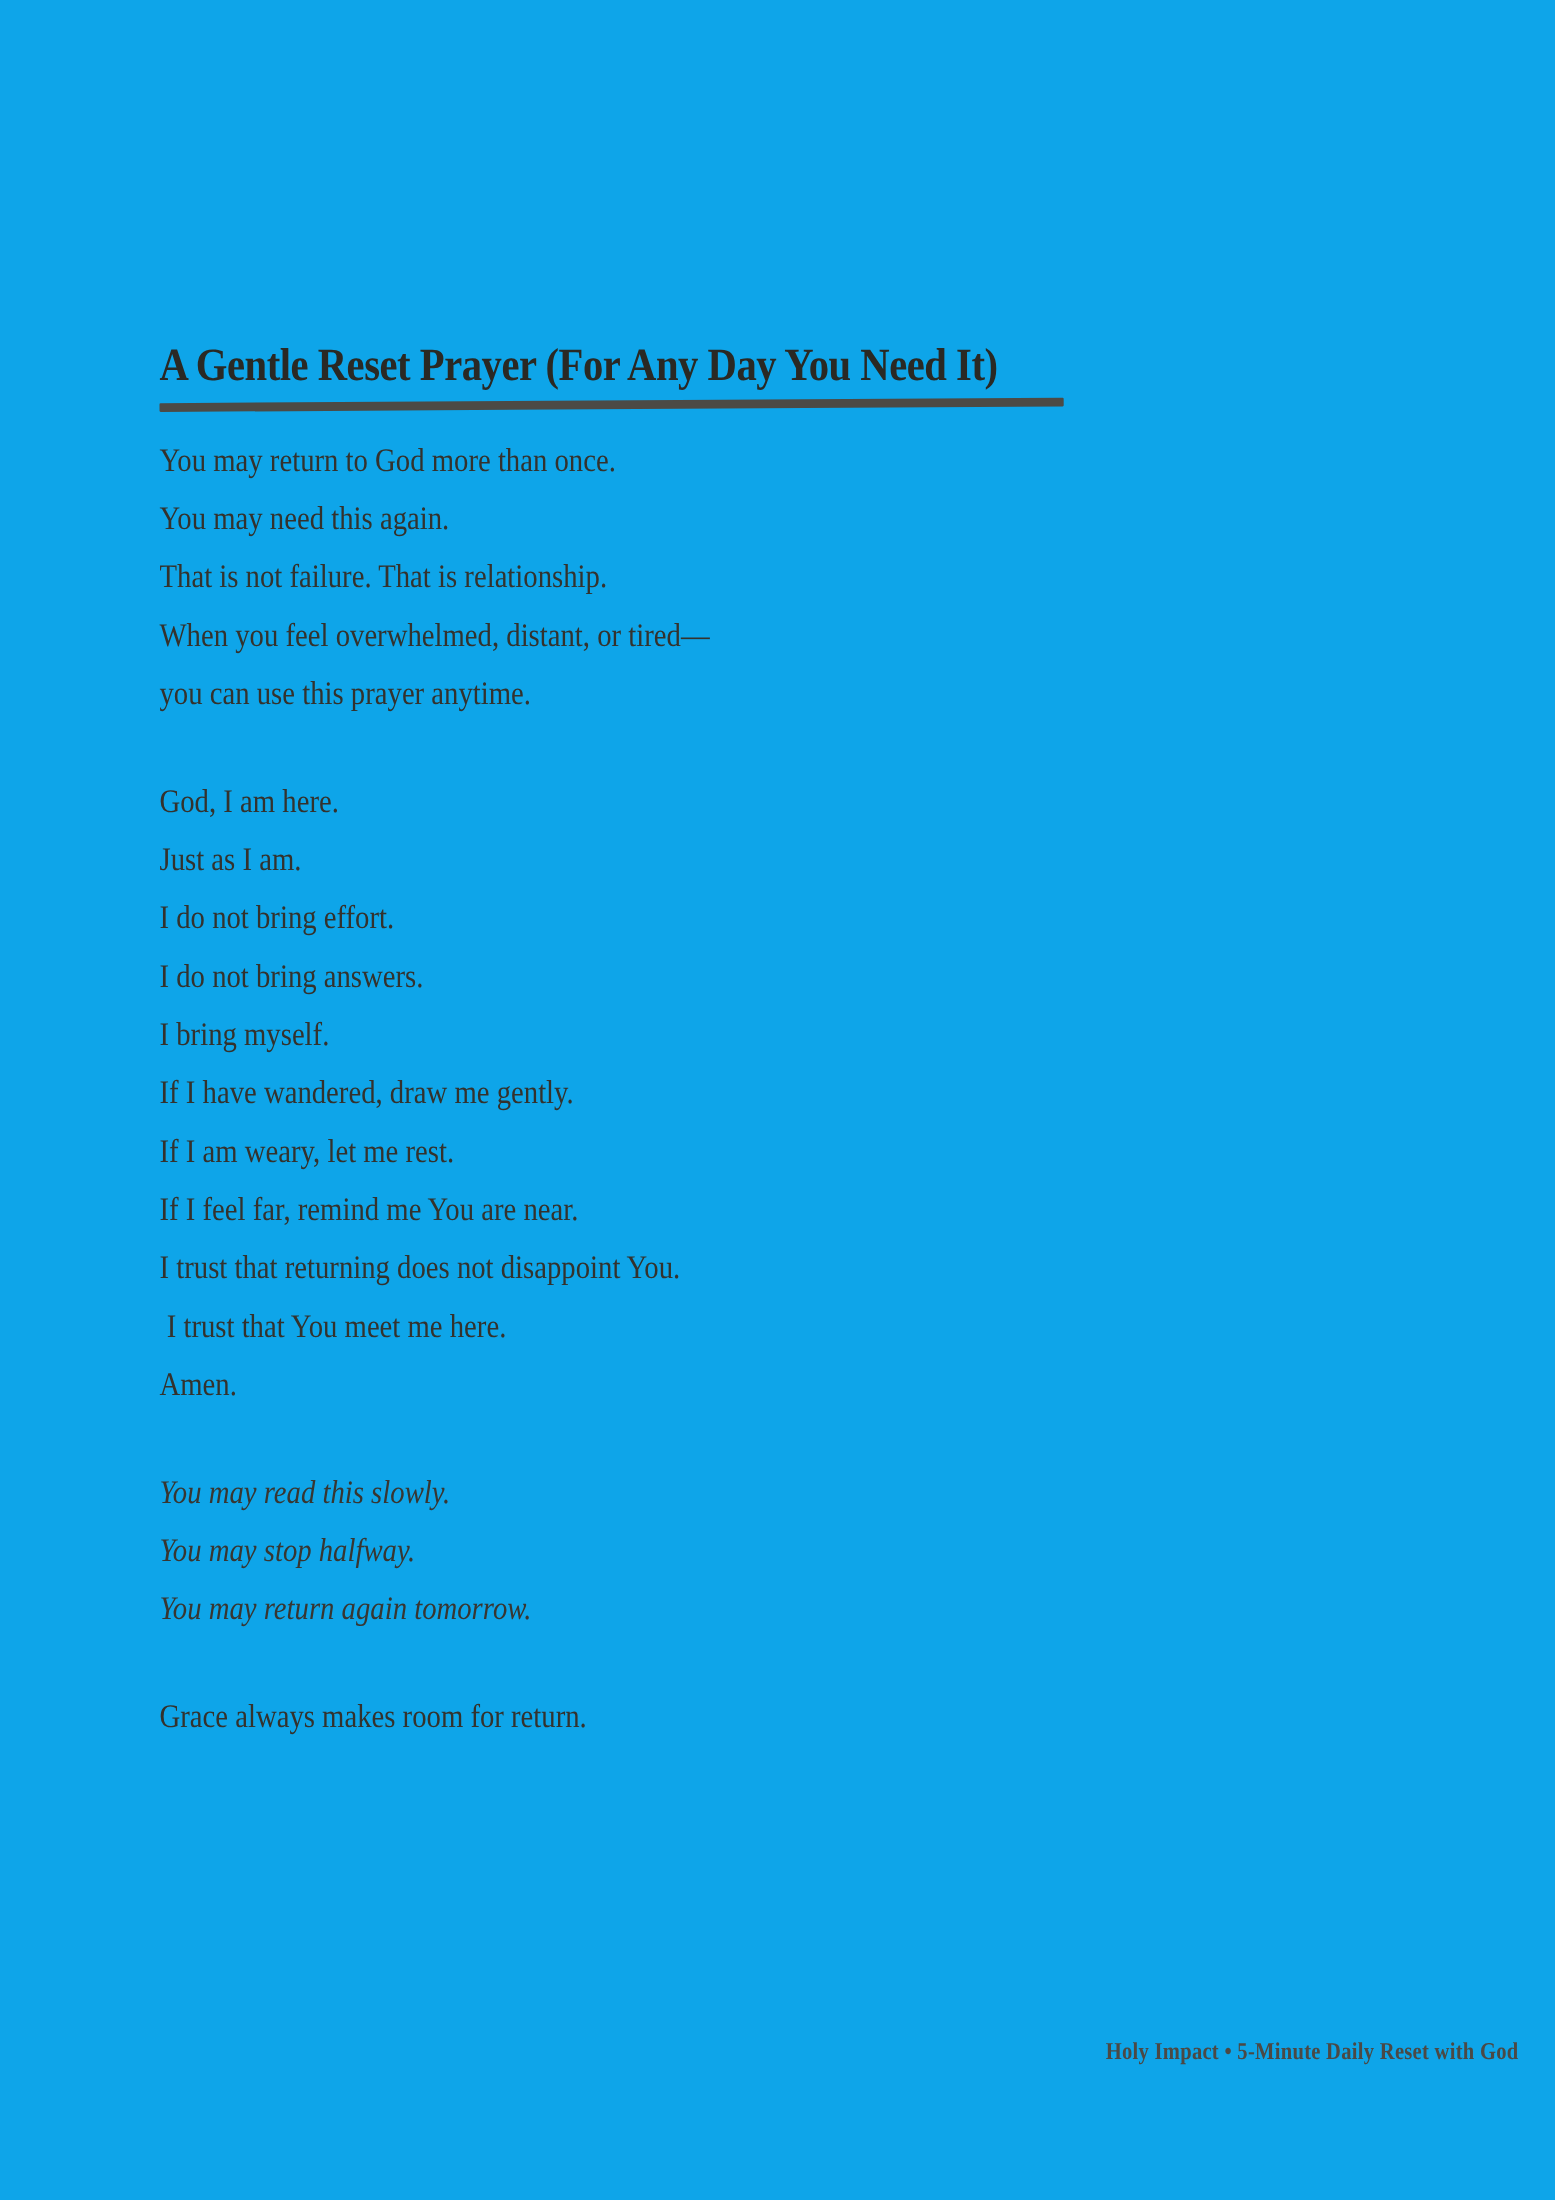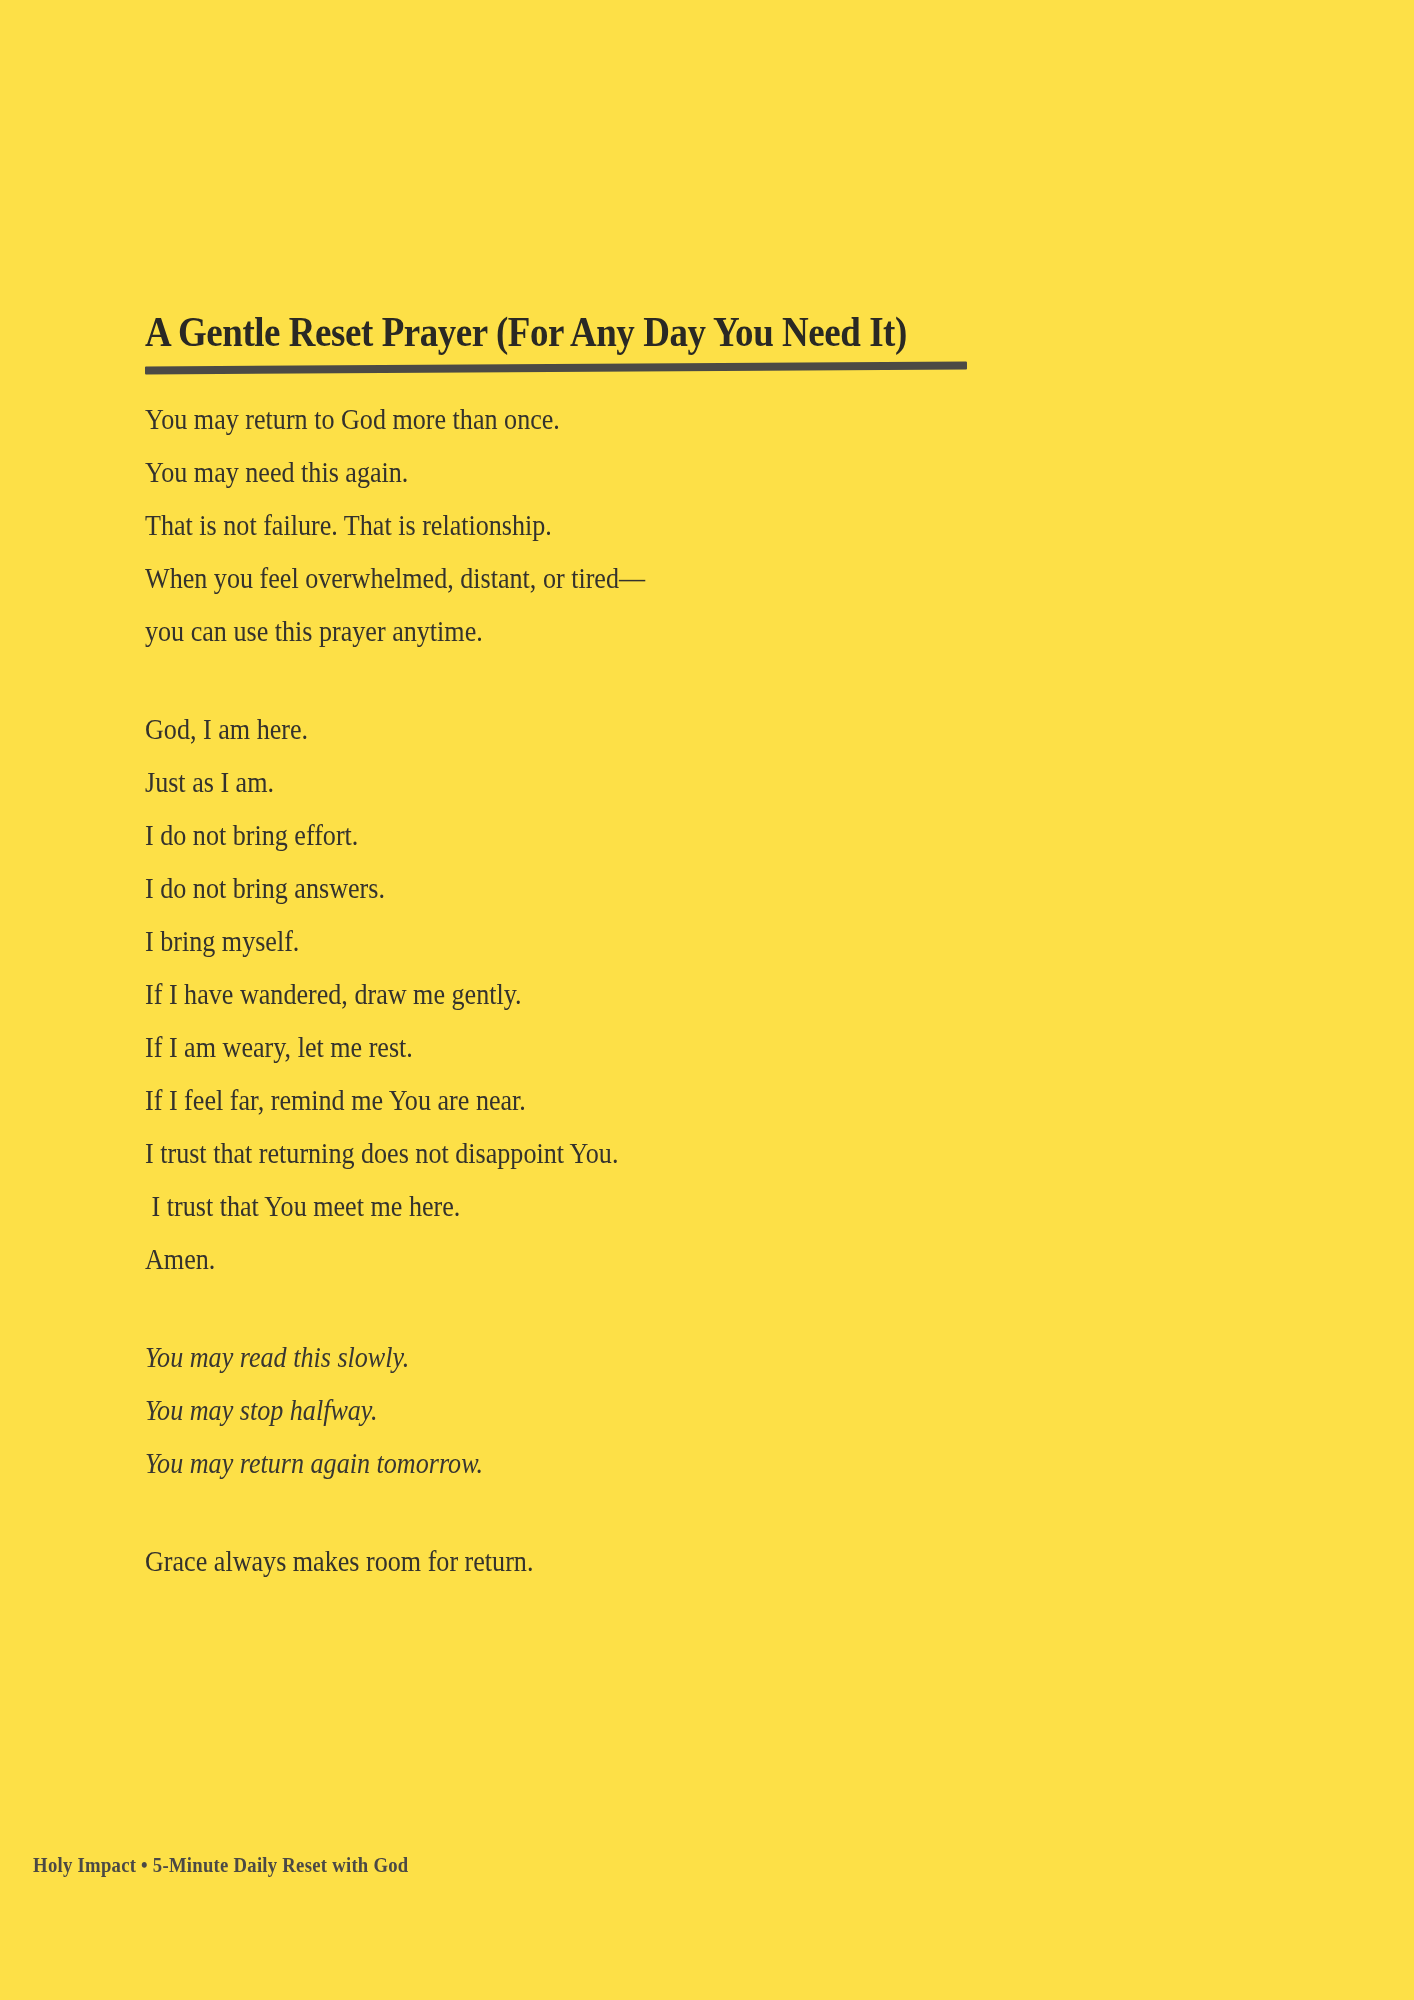--- a/index.html
+++ b/index.html
@@ -4,21 +4,21 @@
 <style>
   html, body {
     margin: 0;
     padding: 0;
     background: #e8e6e0;
   }
   .page {
     position: relative;
     width: 1414px;
     height: 2000px;
-    background: #fde047;
+    background: #0ea5e9;
     overflow: hidden;
     font-family: "Liberation Serif", "DejaVu Serif", serif;
   }
   .title {
     position: absolute;
     left: 145px;
     top: 280px;
     font-size: 42px;
     font-weight: 700;
     color: #2A2924;
@@ -56,21 +56,21 @@
   }
   .stanza.italic .line {
     font-style: italic;
     color: #383631;
   }
   .footer {
     position: absolute;
     left: 0;
     right: 0;
     top: 1852px;
-    text-align: left;
+    text-align: right;
     font-size: 22px;
     font-weight: 700;
     color: #4B4945;
     letter-spacing: 0.3px;
   }
   .footer-inner {
     display: inline-block;
     transform: scaleX(0.85);
   }
 </style>

